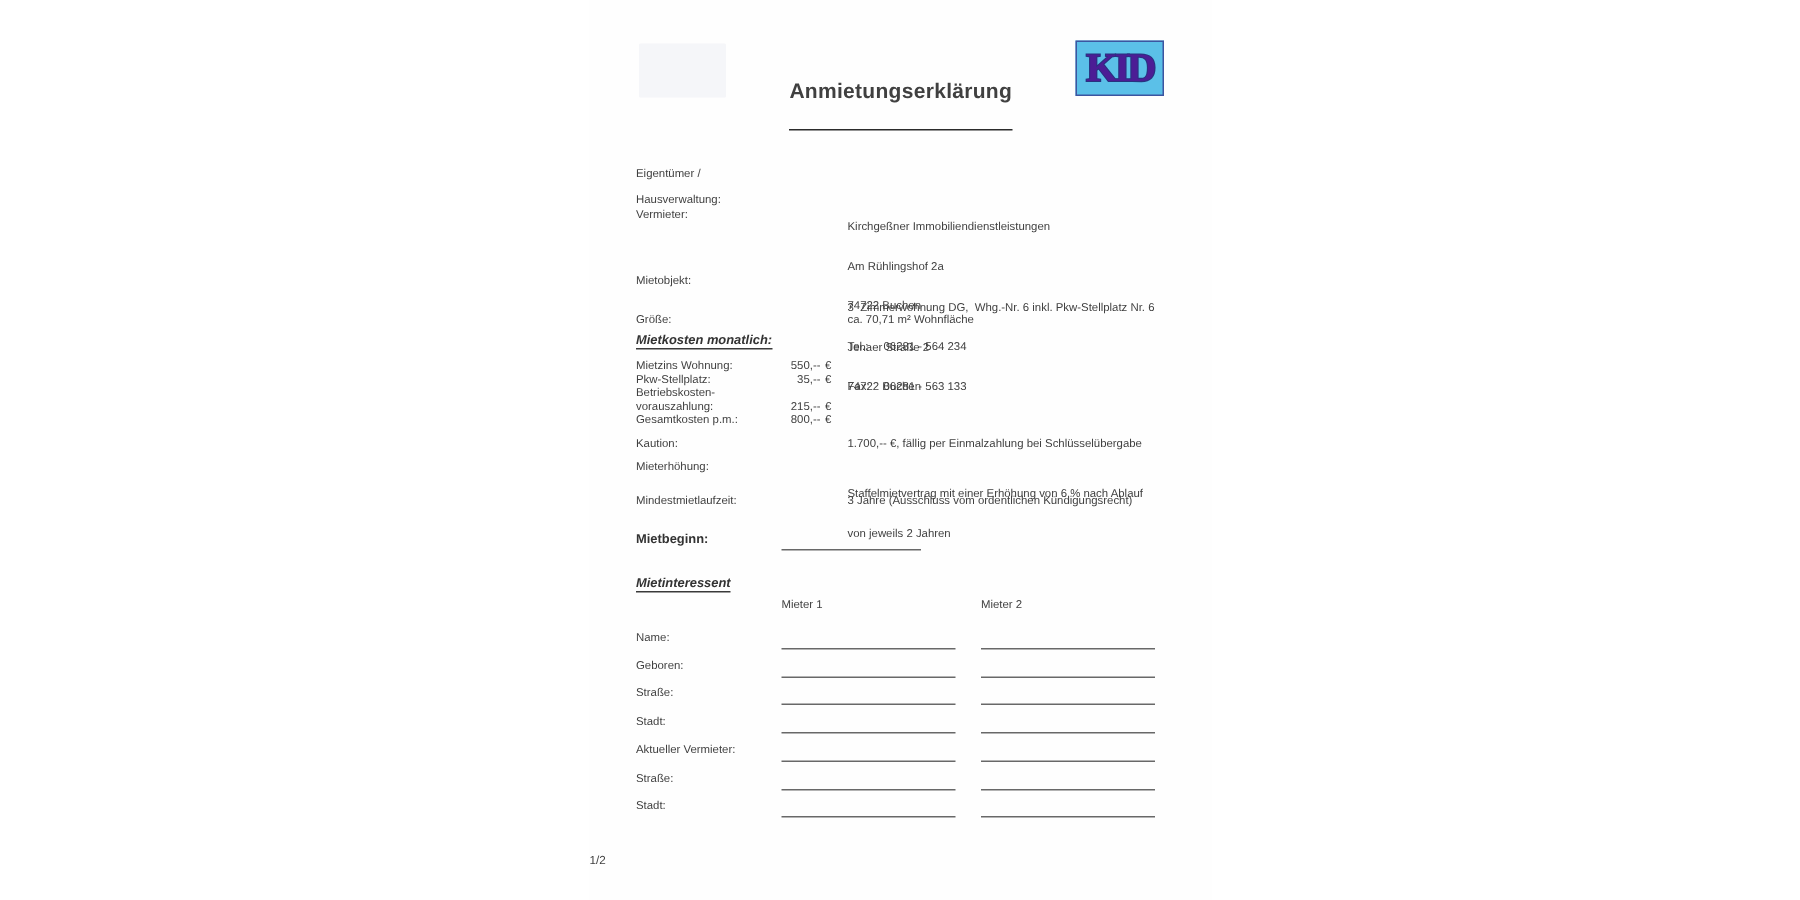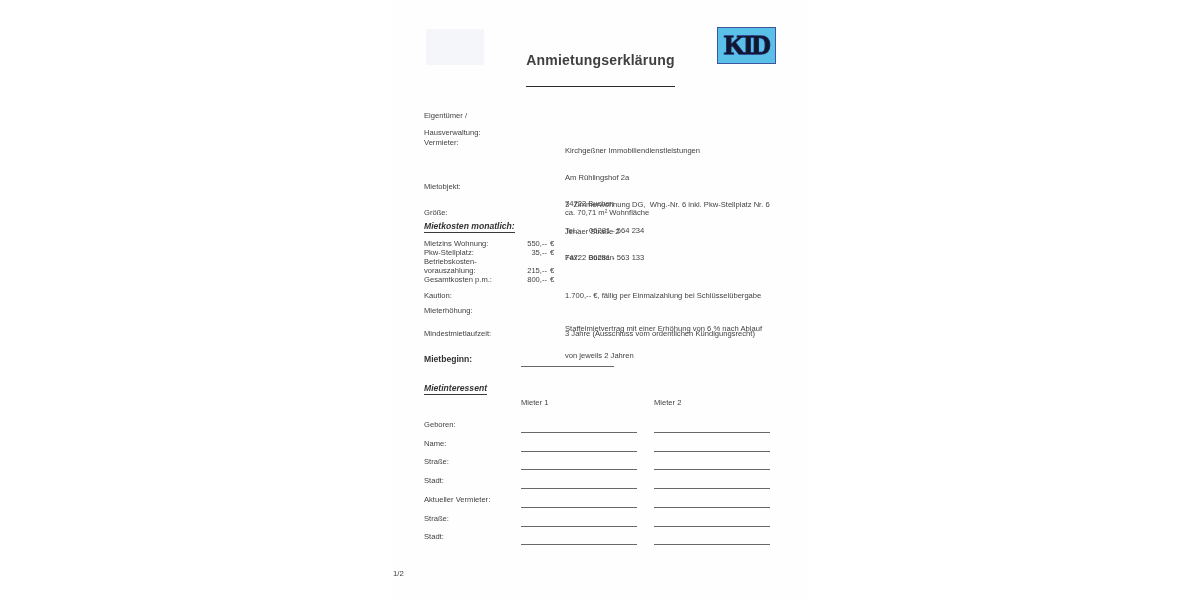--- a/index.html
+++ b/index.html
@@ -56,21 +56,21 @@
 </style>
 </head>
 <body>
 
 <div class="canvas">
   <div class="page">
 
     <div class="stamp"></div>
 
     <div class="logo" style="background: rgb(91, 192, 232);">
-      <span style="color: #0f172a; -webkit-text-stroke: 1.4px rgb(40, 50, 128);">KID</span>
+      <span style="color: #4c1d95; -webkit-text-stroke: 1.4px rgb(40, 50, 128);">KID</span>
     </div>
 
     <div class="title">
       <span>Anmietungserklärung</span>
     </div>
 
     <div class="lbl block" style="top:94px">
       <div>Eigentümer /</div>
       <div>Vermieter:</div>
     </div>
@@ -121,26 +121,26 @@
     <div class="blank" style="left:128px; top:366px; width:93px"></div>
 
     <div class="sect-head" style="top:384px">
       <span>Mietinteressent</span>
     </div>
     <div class="colhead" style="left:128px">Mieter 1</div>
     <div class="colhead" style="left:261px">Mieter 2</div>
 
     <div class="apps">
       <div class="app-row">
-        <span class="a-label">Geboren:</span>
+        <span class="a-label">Name:</span>
         <span class="app-line l1"></span>
         <span class="app-line l2"></span>
       </div>
       <div class="app-row">
-        <span class="a-label">Name:</span>
+        <span class="a-label">Geboren:</span>
         <span class="app-line l1"></span>
         <span class="app-line l2"></span>
       </div>
       <div class="app-row">
         <span class="a-label">Straße:</span>
         <span class="app-line l1"></span>
         <span class="app-line l2"></span>
       </div>
       <div class="app-row">
         <span class="a-label">Stadt:</span>

